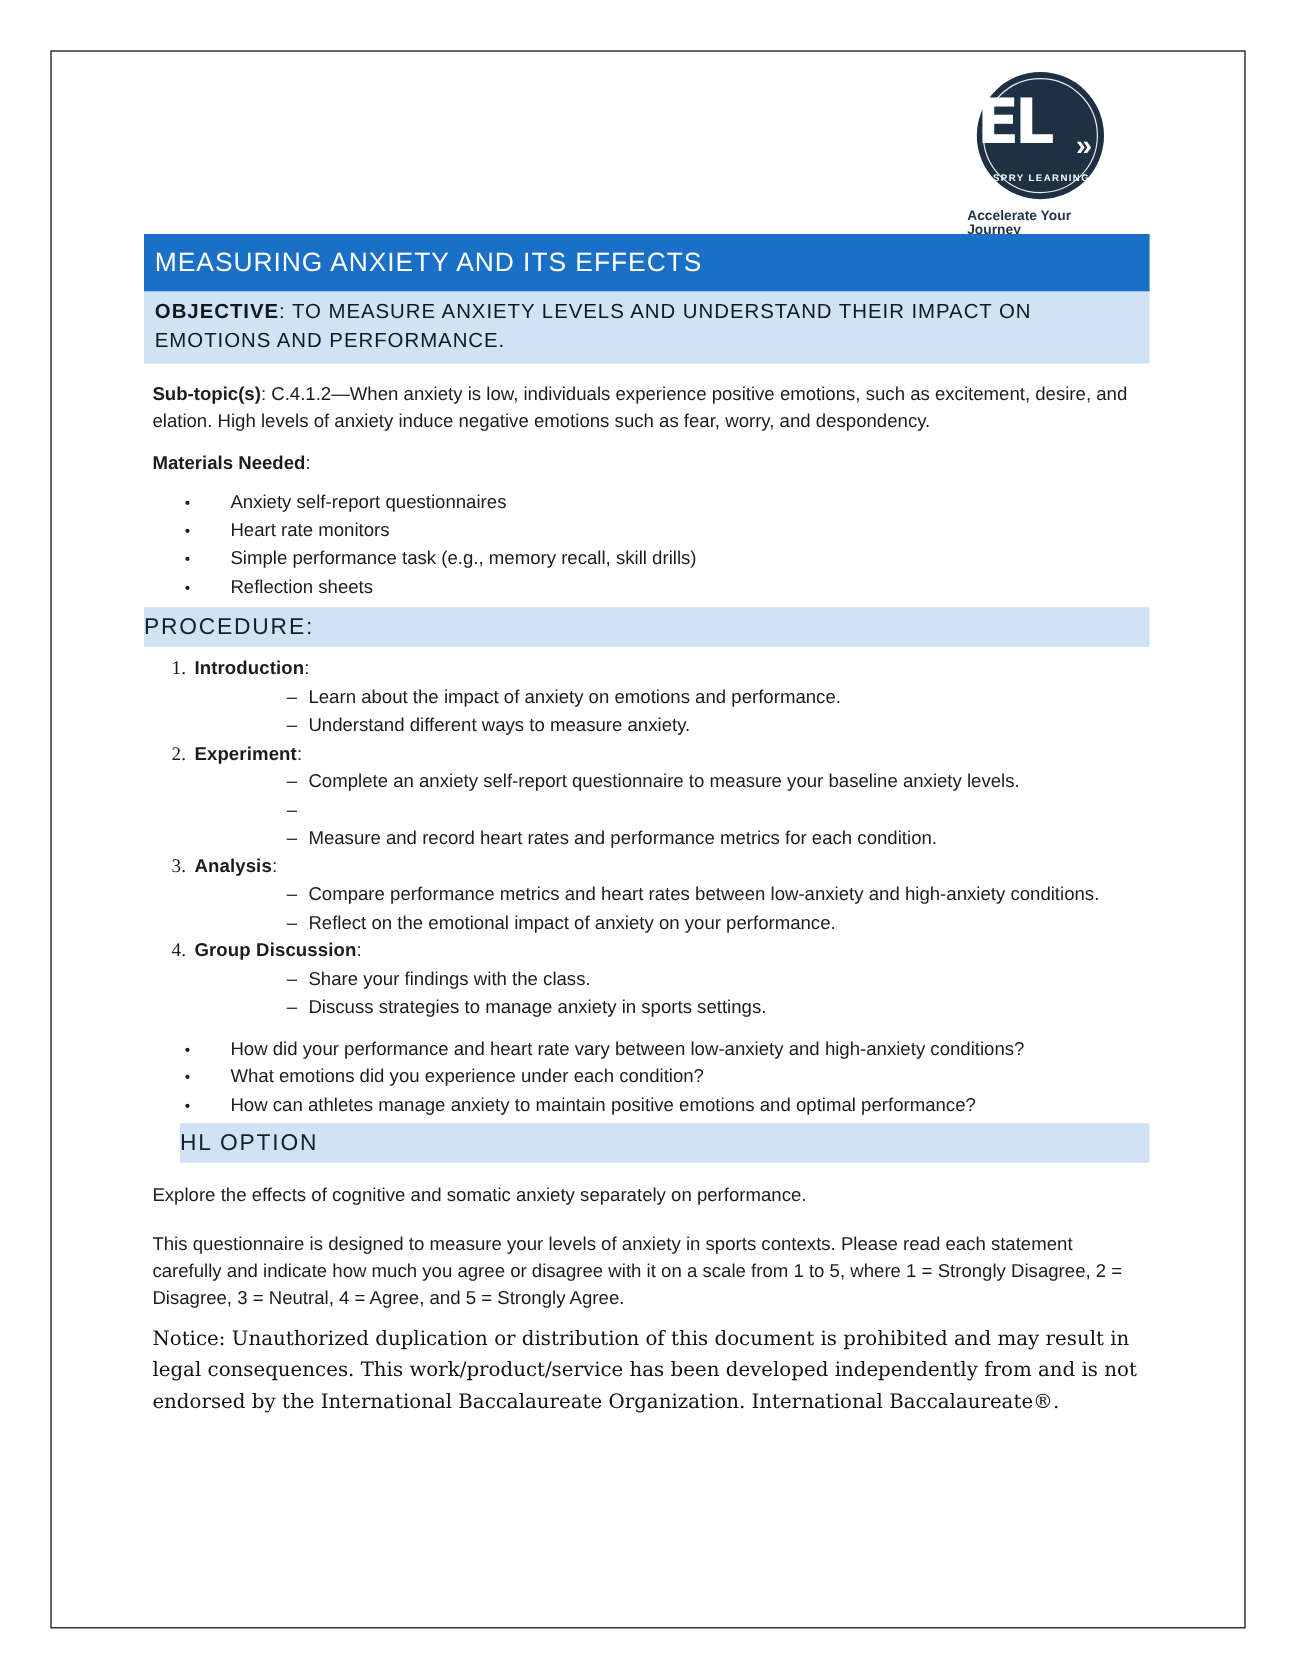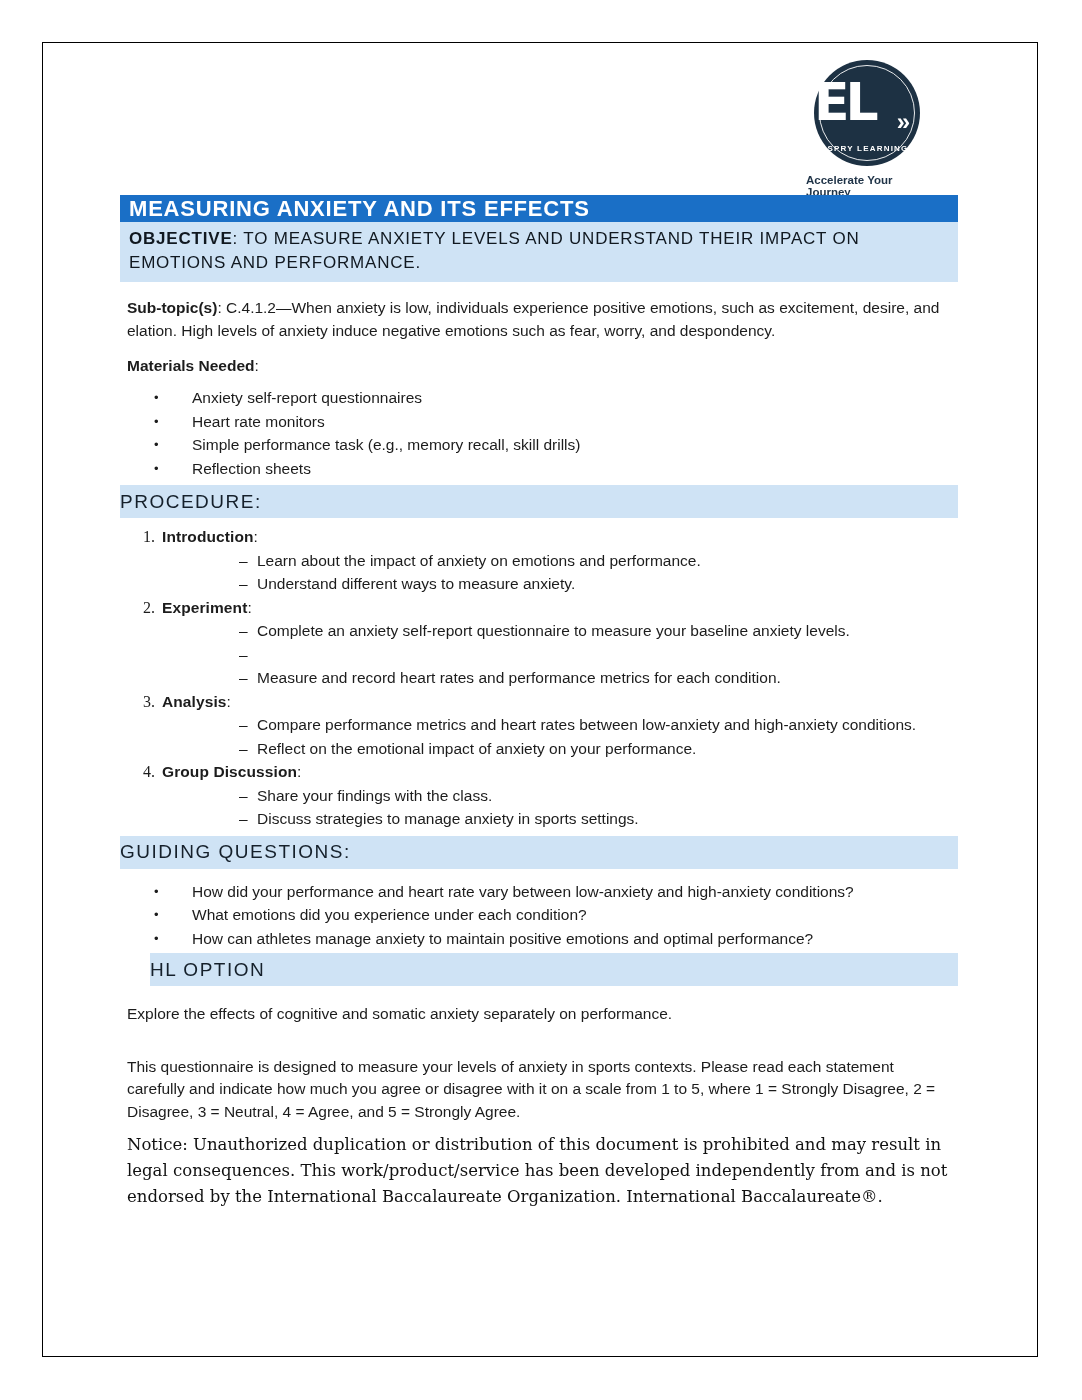--- a/index.html
+++ b/index.html
@@ -40,23 +40,23 @@
   .logo-brand{
     position:absolute;bottom:13px;left:0;right:0;color:#fff;
     font-size:8px;letter-spacing:1.2px;font-weight:bold;white-space:nowrap;
   }
   .logo-tagline{
     margin-top:8px;font-size:11.5px;font-weight:bold;color:#1f3347;
   }
   
   .content{position:absolute;left:120px;top:195px;width:838px;}
   .title-bar{
-    background:var(--accent);color:#fff;height:27px;
+    background:var(--accent);color:#fff;height:48px;
     display:flex;align-items:center;padding:0 9px;
-    font-size:22px;font-weight:bold;letter-spacing:.8px;
+    font-size:22px;font-weight:normal;letter-spacing:.8px;
   }
   .objective-band{
     background:var(--band);min-height:58px;padding:5px 10px 7px 9px;
     font-size:17px;line-height:24px;letter-spacing:.8px;color:#101820;
   }
   .para{margin:15px 8px 0 7px;font-size:15.5px;line-height:22.5px;}
   .label-line{margin:13px 8px 0 7px;font-size:15.5px;line-height:22px;}
   b{font-weight:bold;}
   
   ul.dots{list-style:none;margin-top:9px;}
@@ -82,21 +82,21 @@
   .step-label{letter-spacing:.1px;}
   .sub-item{display:flex;font-size:15.5px;line-height:23.5px;}
   .dash{width:44px;padding-left:26px;flex:none;}
   .dash::before{content:"\2013";}
   .sub-text{flex:1;padding-right:4px;}
   .sub-item .sub-pad{width:93px;flex:none;}
   
   .hl-band{margin-top:3px;margin-left:30px;}
   .hl-text{margin-top:17px;}
   .quest-band{margin-top:42px;}
-  .quest-intro{margin-top:30px;font-size:15.5px;line-height:22.5px;}
+  .quest-intro{margin-top:18px;font-size:15.5px;line-height:22.5px;}
   .notice{
     margin:9px 8px 0 7px;font-family:"DejaVu Serif", serif;
     font-size:16.5px;line-height:26px;color:#111;
   }
 </style>
 </head>
 <body>
 
 <div class="page">
   <div class="border-frame"></div>
@@ -197,21 +197,20 @@
           </div>
         <div class="sub-item">
             <span class="sub-pad"></span>
             <span class="dash"></span>
             <span class="sub-text">Discuss strategies to manage anxiety in sports settings.</span>
           </div>
       </div>
 
     </div>
 
-    <div class="band-heading">GUIDING QUESTIONS:</div>
     <ul class="dots" style="margin-top:11px;">
       <li><span class="bullet"></span><span>How did your performance and heart rate vary between low-anxiety and high-anxiety conditions?</span></li>
       <li><span class="bullet"></span><span>What emotions did you experience under each condition?</span></li>
       <li><span class="bullet"></span><span>How can athletes manage anxiety to maintain positive emotions and optimal performance?</span></li>
     </ul>
 
     <div class="band-heading hl-band">HL OPTION</div>
     <p class="para hl-text">Explore the effects of cognitive and somatic anxiety separately on performance.</p>
 
     <p class="para quest-intro">This questionnaire is designed to measure your levels of anxiety in sports contexts. Please read each statement carefully and indicate how much you agree or disagree with it on a scale from 1 to 5, where 1 = Strongly Disagree, 2 = Disagree, 3 = Neutral, 4 = Agree, and 5 = Strongly Agree.</p>

